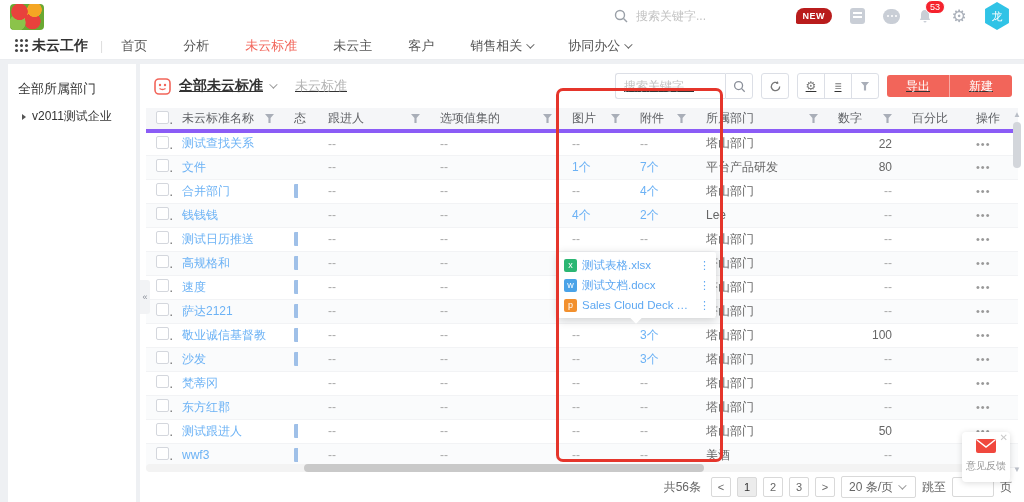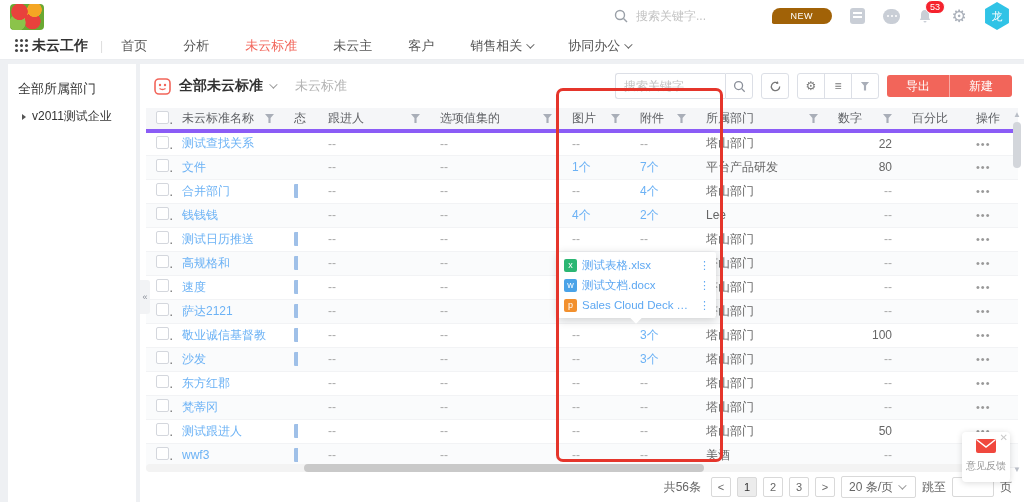--- a/index.html
+++ b/index.html
@@ -14,21 +14,21 @@
       radial-gradient(circle at 28% 30%, #e8413c 0 26%, transparent 28%),
       radial-gradient(circle at 72% 22%, #f5a623 0 22%, transparent 24%),
       radial-gradient(circle at 22% 72%, #8bc34a 0 24%, transparent 26%),
       radial-gradient(circle at 66% 66%, #e8413c 0 28%, transparent 30%),
       radial-gradient(circle at 48% 46%, #f5d020 0 34%, transparent 36%),
       #6aa832; }
   .topbar-search { display:flex; align-items:center; gap:8px; margin-left:570px; color:#bfbfbf; }
   .topbar-search input { border:none; outline:none; width:130px; font-size:12px; color:#666; background:transparent; }
   .topbar-search input::placeholder { color:#c3c3c3; }
   .topbar-right { margin-left:auto; display:flex; align-items:center; gap:16px; }
-  .new-badge { background:#a16207; color:#fff; font-size:9px; font-weight:normal; padding:3px 19px; border-radius:9px 9px 9px 2px; letter-spacing:.5px; }
+  .new-badge { background:#b91c1c; color:#fff; font-size:9px; font-weight:bold; padding:3px 7px; border-radius:9px 9px 9px 2px; letter-spacing:.5px; }
   .tb-ico { width:18px; height:18px; display:flex; align-items:center; justify-content:center; position:relative; }
   .book-ico { width:15px; height:16px; background:#c9ced6; border-radius:3px; position:relative; }
   .book-ico:before { content:""; position:absolute; left:3px; top:4px; width:9px; height:2px; background:#fff; box-shadow:0 4px 0 #fff; }
   .chat-ico { width:17px; height:15px; background:#c9ced6; border-radius:8px; position:relative; }
   .chat-ico:before { content:""; position:absolute; left:4px; top:6px; width:2px; height:2px; border-radius:50%; background:#fff; box-shadow:4px 0 0 #fff, 8px 0 0 #fff; }
   .bell-badge { position:absolute; top:-7px; left:9px; background:#f5222d; color:#fff; border-radius:8px; font-size:9px; padding:1px 4px; border:1px solid #fff; }
   .gear-glyph { font-size:17px; color:#aab0ba; line-height:1; }
   .avatar { width:26px; height:28px; background:#30c3e6; color:#fff; font-size:11px; display:flex; align-items:center; justify-content:center;
     clip-path:polygon(50% 0,96% 25%,96% 75%,50% 100%,4% 75%,4% 25%); }
 
@@ -47,21 +47,21 @@
   .body-wrap { display:flex; padding:4px 0 0 8px; height:442px; }
   .sidebar { width:128px; background:#fff; height:438px; padding:16px 10px; flex:none; }
   .sidebar-title { font-size:13px; color:#333; margin-bottom:10px; }
   .tree-item { display:flex; align-items:center; gap:6px; padding-left:4px; font-size:12px; color:#333; cursor:pointer; }
   .tree-caret { width:0; height:0; border-left:4px solid #555; border-top:3px solid transparent; border-bottom:3px solid transparent; }
   .main { flex:1; background:#fff; margin-left:4px; position:relative; height:438px; }
   .collapse-handle { position:absolute; left:0; top:216px; width:10px; height:34px; background:#f2f3f5; color:#8a8f99; font-size:9px;
     display:flex; align-items:center; justify-content:center; border-radius:0 3px 3px 0; cursor:pointer; z-index:5; }
 
   
-  .toolbar { height:44px; display:flex; align-items:center; padding:0 12px 0 14px; }
+  .toolbar { height:44px; display:flex; align-items:center; padding:0 12px 0 14px;text-decoration:underline; }
   .view-ico { width:17px; height:17px; flex:none; margin-right:8px; }
   .view-title { font-size:14px; font-weight:bold; color:#333; margin-right:6px; }
   .caret-down { width:6px; height:6px; border-right:1.5px solid #999; border-bottom:1.5px solid #999; transform:rotate(45deg) translateY(-2px); display:inline-block; margin-right:4px; }
   .view-subtitle { font-size:13px; color:#b3b3b3; margin-left:16px; }
   .toolbar-right { margin-left:auto; display:flex; align-items:center; }
   .search-box { display:flex; height:26px; }
   .search-box input { width:110px; height:26px; border:1px solid #dcdfe6; border-right:none; border-radius:3px 0 0 3px; padding:0 8px; font-size:12px; outline:none; color:#666; }
   .search-box input::placeholder { color:#c3c3c3; }
   .search-btn { width:28px; height:26px; border:1px solid #dcdfe6; border-radius:0 3px 3px 0; background:#fff; display:flex; align-items:center; justify-content:center; cursor:pointer; }
   .sq-btn { width:28px; height:26px; border:1px solid #dcdfe6; background:#fff; display:flex; align-items:center; justify-content:center; cursor:pointer; color:#777; }
@@ -424,34 +424,34 @@
               <td><span class="dash">--</span></td>
               <td><span class="dash">--</span></td>
               <td><span class="count-link">3个</span></td>
               <td>塔山部门</td>
               <td class="cell-num"><span class="dash">--</span></td>
               <td></td>
               <td><span class="ops-dots">•••</span></td>
             </tr>
             <tr>
               <td><span class="checkbox"></span></td>
+              <td><span class="name-link">梵蒂冈</span></td>
+              <td></td>
+              <td><span class="dash">--</span></td>
+              <td><span class="dash">--</span></td>
+              <td><span class="dash">--</span></td>
+              <td><span class="dash">--</span></td>
+              <td>塔山部门</td>
+              <td class="cell-num"><span class="dash">--</span></td>
+              <td></td>
+              <td><span class="ops-dots">•••</span></td>
+            </tr>
+            <tr>
+              <td><span class="checkbox"></span></td>
               <td><span class="name-link">东方红郡</span></td>
-              <td></td>
-              <td><span class="dash">--</span></td>
-              <td><span class="dash">--</span></td>
-              <td><span class="dash">--</span></td>
-              <td><span class="dash">--</span></td>
-              <td>塔山部门</td>
-              <td class="cell-num"><span class="dash">--</span></td>
-              <td></td>
-              <td><span class="ops-dots">•••</span></td>
-            </tr>
-            <tr>
-              <td><span class="checkbox"></span></td>
-              <td><span class="name-link">梵蒂冈</span></td>
               <td></td>
               <td><span class="dash">--</span></td>
               <td><span class="dash">--</span></td>
               <td><span class="dash">--</span></td>
               <td><span class="dash">--</span></td>
               <td>塔山部门</td>
               <td class="cell-num"><span class="dash">--</span></td>
               <td></td>
               <td><span class="ops-dots">•••</span></td>
             </tr>

